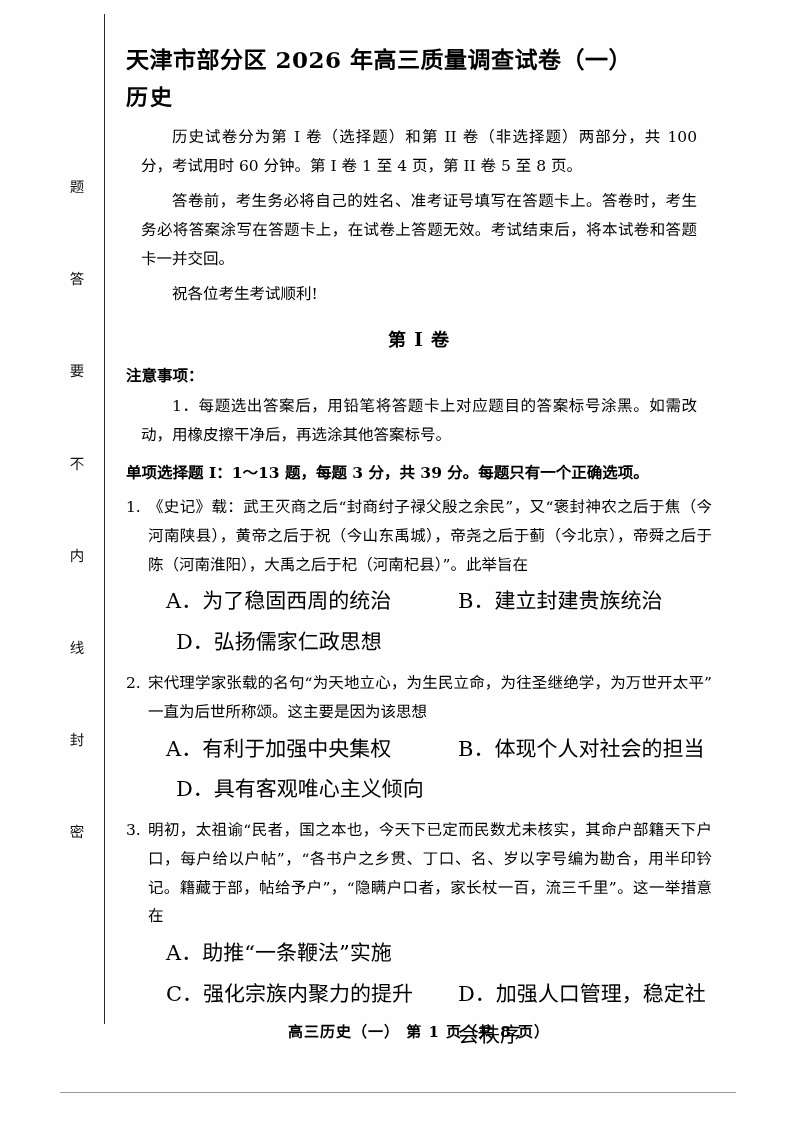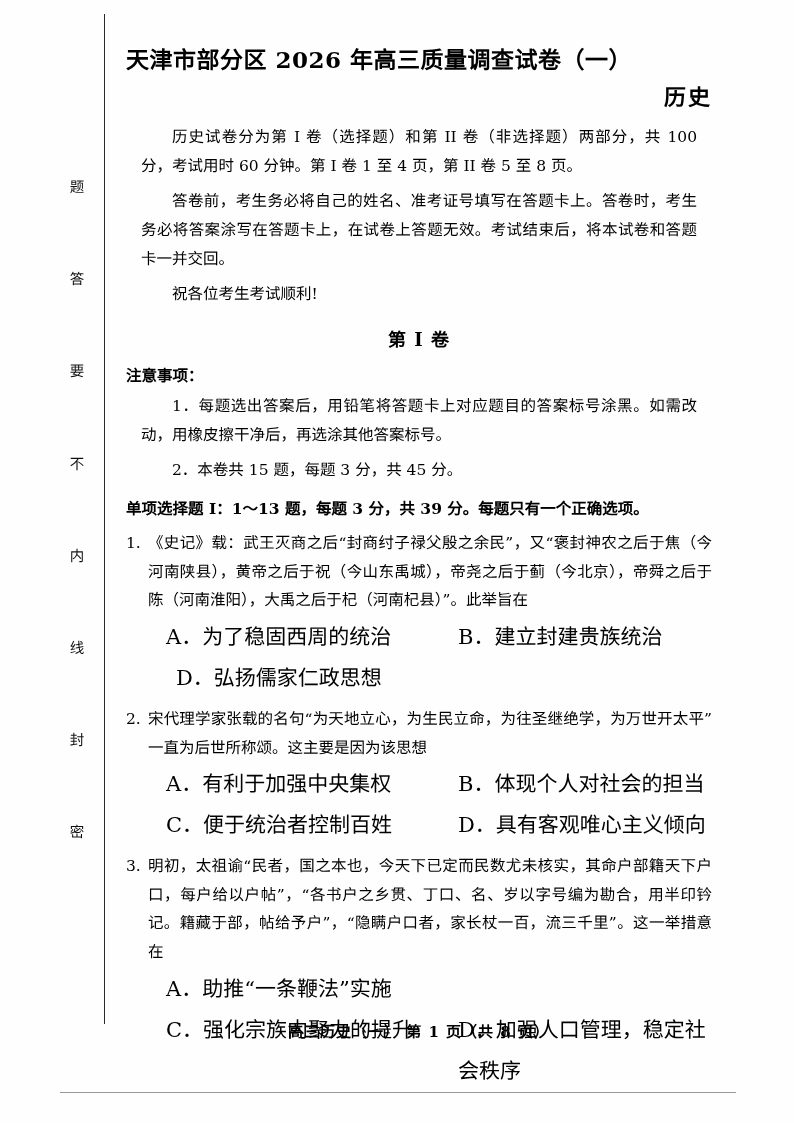--- a/index.html
+++ b/index.html
@@ -60,21 +60,21 @@
     font-weight: bold;
     text-align: left;
     margin: 8px 0 0 0;
     line-height: 1.35;
     letter-spacing: 0.5px;
   }
   h2.subject {
     font-family: "DejaVu Serif", "Liberation Serif", serif;
     font-size: 22px;
     font-weight: bold;
-    text-align: right;
+    text-align: left;
     margin: 4px 0 12px 0;
     letter-spacing: 2px;
   }
   p.para {
     font-family: "DejaVu Serif", "Liberation Serif", serif;
     font-size: 15.5px;
     line-height: 1.85;
     margin: 7px 15px;
     text-align: justify;
     text-indent: 2em;
@@ -176,21 +176,20 @@
     <h2 class="subject">历史</h2>
 
     <p class="para">历史试卷分为第 I 卷（选择题）和第 II 卷（非选择题）两部分，共 100 分，考试用时 60 分钟。第 I 卷 1 至 4 页，第 II 卷 5 至 8 页。</p>
     <p class="para">答卷前，考生务必将自己的姓名、准考证号填写在答题卡上。答卷时，考生务必将答案涂写在答题卡上，在试卷上答题无效。考试结束后，将本试卷和答题卡一并交回。</p>
     <p class="para">祝各位考生考试顺利!</p>
 
     <div class="section-head">第 I 卷</div>
 
     <div class="notice-head">注意事项：</div>
     <p class="para">1．每题选出答案后，用铅笔将答题卡上对应题目的答案标号涂黑。如需改动，用橡皮擦干净后，再选涂其他答案标号。</p>
-    <p class="para">2．本卷共 15 题，每题 3 分，共 45 分。</p>
 
     <div class="type-head">单项选择题 I：1～13 题，每题 3 分，共 39 分。每题只有一个正确选项。</div>
 
     <div class="question">
       <span class="q-num">1.</span>
       <span class="q-stem">《史记》载：武王灭商之后“封商纣子禄父殷之余民”，又“褒封神农之后于焦（今河南陕县），黄帝之后于祝（今山东禹城），帝尧之后于蓟（今北京），帝舜之后于陈（河南淮阳），大禹之后于杞（河南杞县）”。此举旨在</span>
     </div>
     <div class="options">
       <div class="opt-row">
         <span class="opt">A．为了稳固西周的统治</span>
@@ -204,21 +203,20 @@
     <div class="question">
       <span class="q-num">2.</span>
       <span class="q-stem">宋代理学家张载的名句“为天地立心，为生民立命，为往圣继绝学，为万世开太平”一直为后世所称颂。这主要是因为该思想</span>
     </div>
     <div class="options">
       <div class="opt-row">
         <span class="opt">A．有利于加强中央集权</span>
         <span class="opt right">B．体现个人对社会的担当</span>
       </div>
       <div class="opt-row">
-        <span class="opt">C．便于统治者控制百姓</span>
         <span class="opt right">D．具有客观唯心主义倾向</span>
       </div>
     </div>
 
     <div class="question">
       <span class="q-num">3.</span>
       <span class="q-stem">明初，太祖谕“民者，国之本也，今天下已定而民数尤未核实，其命户部籍天下户口，每户给以户帖”，“各书户之乡贯、丁口、名、岁以字号编为勘合，用半印钤记。籍藏于部，帖给予户”，“隐瞒户口者，家长杖一百，流三千里”。这一举措意在</span>
     </div>
     <div class="options">
       <div class="opt-row">

